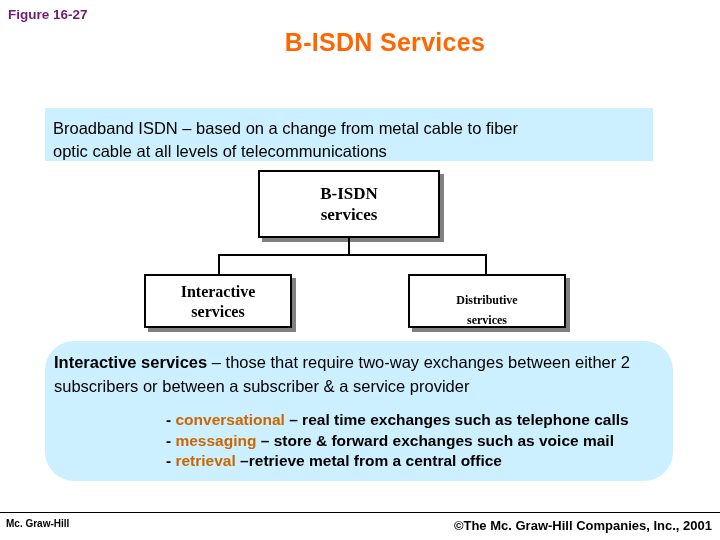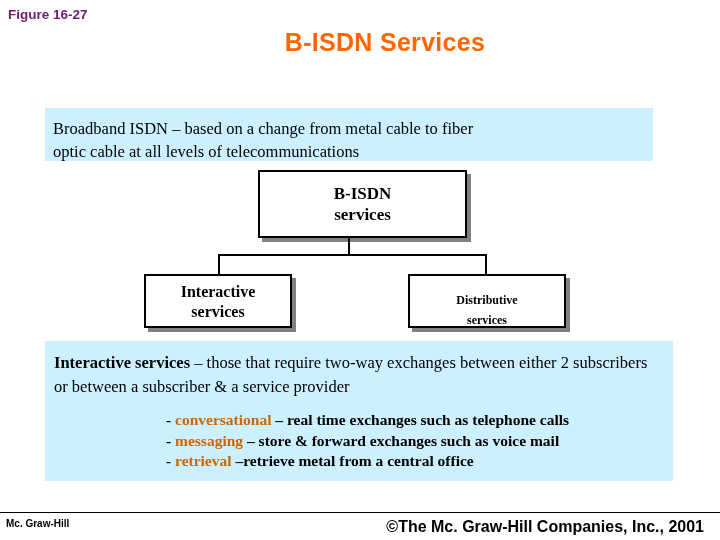--- a/index.html
+++ b/index.html
@@ -37,41 +37,41 @@
     font-size: 25px;
     font-weight: bold;
     color: #ff6600;
     letter-spacing: 0.3px;
     margin-left: 25px;
   }
   .box-blue {
     position: absolute;
     background: #ccf0ff;
     color: #000000;
-    font-family: Liberation Serif, serif;
   }
   #intro-box {
     left: 45px;
     top: 108px;
     width: 608px;
     height: 53px;
     padding: 9px 8px 0 8px;
     box-sizing: border-box;
     font-size: 16.5px;
     line-height: 23px;
   }
   #interactive-box {
     left: 45px;
     top: 341px;
     width: 628px;
     height: 140px;
     padding: 10px 20px 0 9px;
     box-sizing: border-box;
     font-size: 16.5px;
     line-height: 23.5px;
+    border-radius: 29px;
   }
   .bold {
     font-weight: bold;
   }
   .sub-lines {
     margin-top: 12px;
     margin-left: 112px;
     font-size: 15.5px;
     line-height: 20.5px;
     font-weight: bold;
@@ -93,21 +93,21 @@
     border: 2px solid #000000;
     box-shadow: 4px 4px 0 #808080;
     text-align: center;
     font-family: "Liberation Serif", serif;
     font-weight: bold;
     color: #000000;
   }
   #d-bisdn {
     left: 128px;
     top: 2px;
-    width: 209px;
+    width: 182px;
     height: 68px;
     font-size: 17px;
     line-height: 21px;
     padding-top: 11px;
     box-sizing: border-box;
   }
   #d-interactive {
     left: 14px;
     top: 106px;
     width: 148px;
@@ -166,23 +166,23 @@
   .footer-left {
     position: absolute;
     left: 6px;
     top: 518px;
     font-size: 10px;
     font-weight: bold;
     color: #000000;
   }
   .footer-right {
     position: absolute;
-    right: 16px;
+    right: 8px;
     top: 518px;
-    font-size: 16px;
+    font-size: 13px;
     font-weight: bold;
     color: #000000;
   }
 </style>
 </head>
 <body>
 
 <div class="slide">
 
   <div class="figure-label">Figure 16-27</div>

